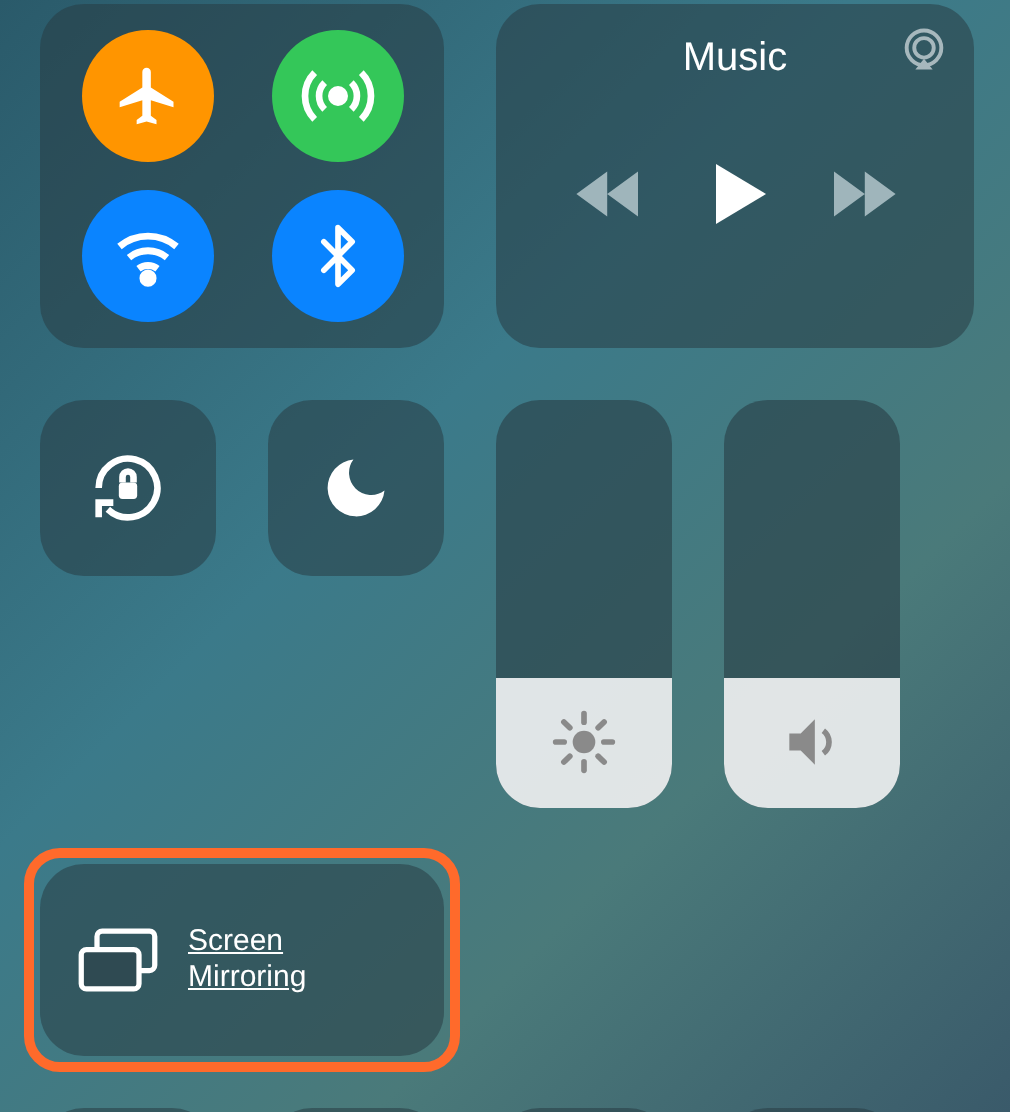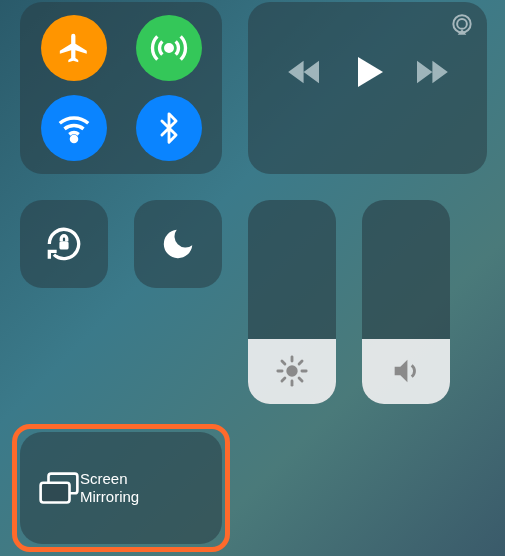--- a/index.html
+++ b/index.html
@@ -57,23 +57,23 @@
   .slider .icon-on-fill{color:#9a9a9a;}
   
   .row3{display:flex;gap:26px;margin-top:28px;align-items:flex-start;}
   .mirror-wrap{
     border:5px solid #ff6a2b;
     border-radius:18px;
     margin:-8px;
     padding:3px;
   }
   .mirror{
-    width:202px;height:112px;border-radius:22px;
+    width:202px;height:96px;border-radius:22px;
     background:rgba(40,60,68,.55);
-    display:flex;align-items:center;gap:0;padding:0 18px;
+    display:flex;align-items:center;gap:14px;padding:0 18px;text-decoration:underline;
   }
   .mirror-label{font-size:15px;line-height:1.2;} 
   svg{display:block;}
 </style>
 </head>
 <body>
 
 <div class="toprow">
   <div class="panel connectivity">
     <div class="round orange">
@@ -99,20 +99,21 @@
         </svg>
     </div>
   </div>
 
   <div class="panel music">
     <svg class="airplay-small" width="26" height="26" viewBox="0 0 24 24" fill="none" stroke="#cfd8dc" stroke-width="1.8">
         <circle cx="12" cy="11" r="8"></circle>
         <circle cx="12" cy="11" r="4.5"></circle>
         <path d="M8 21l4-5 4 5z" fill="#cfd8dc" stroke="none"></path>
       </svg>
+    <div class="music-title">Music</div>
     <div class="media-ctrl">
       <svg width="34" height="28" viewBox="0 0 24 20" fill="#9fb5bb">
           <path d="M11 10L22 2v16zM0 10L11 2v16z"></path>
         </svg>
       <svg width="40" height="48" viewBox="0 0 24 24" fill="#fff">
           <path d="M6 3l15 9-15 9z"></path>
         </svg>
       <svg width="34" height="28" viewBox="0 0 24 20" fill="#9fb5bb">
           <path d="M2 2l11 8L2 18zM13 2l11 8-11 8z"></path>
         </svg>

